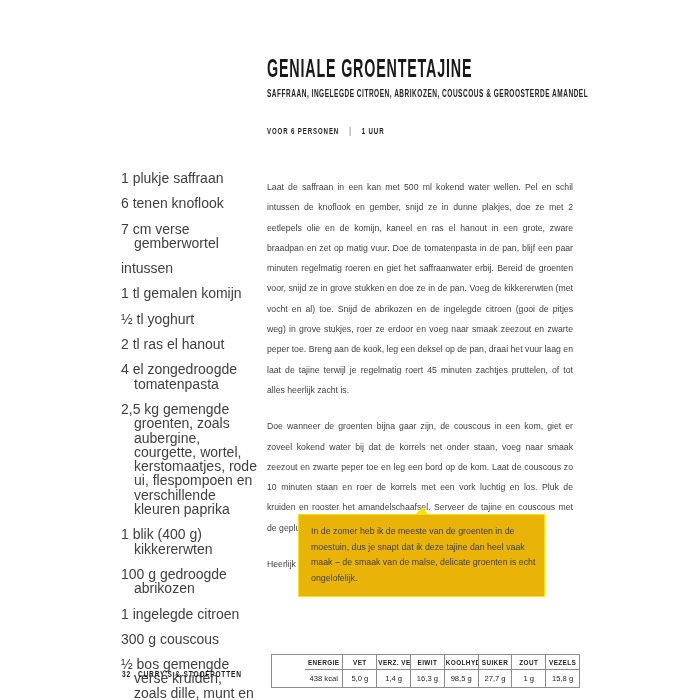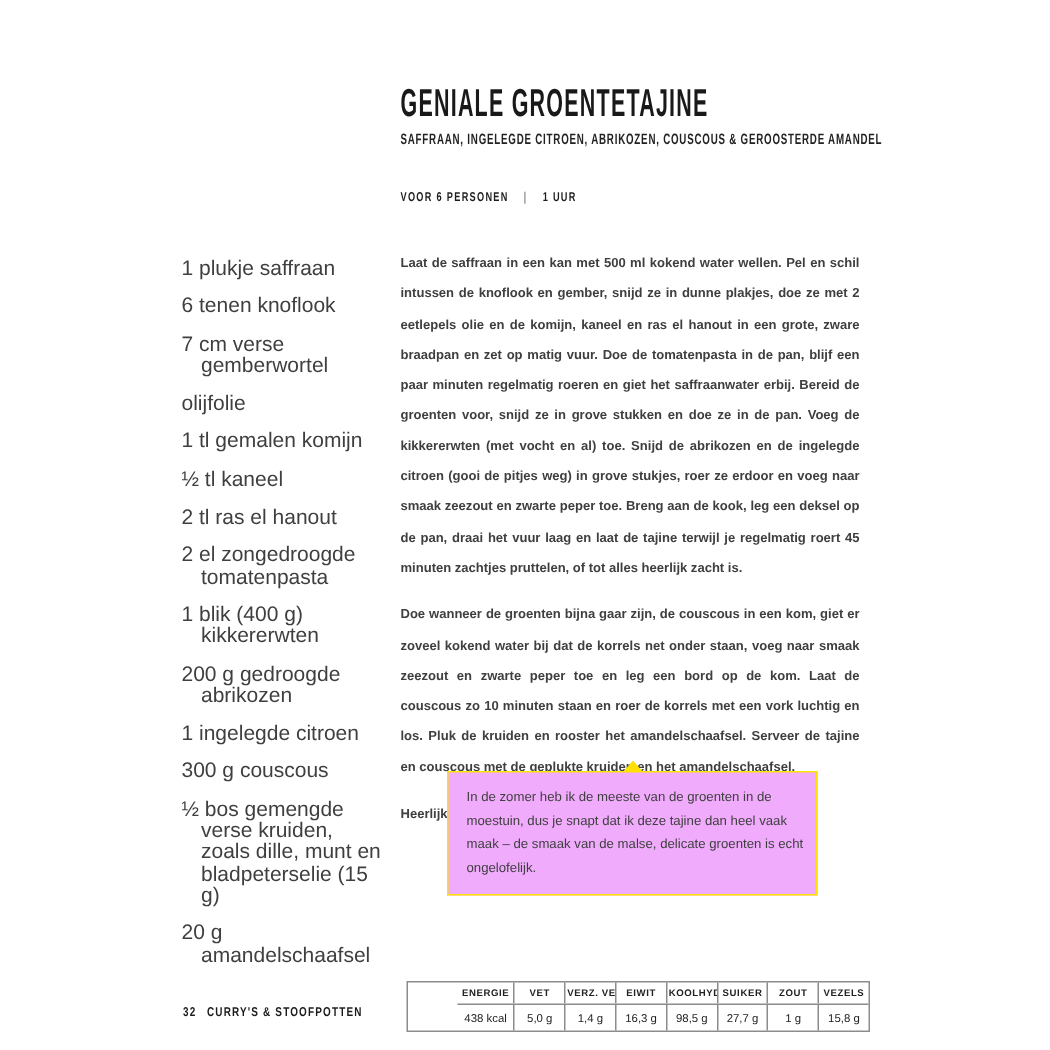--- a/index.html
+++ b/index.html
@@ -46,37 +46,37 @@
     margin: 0 0 11px 0;
     padding-left: 13px; text-indent: -13px; 
   }
 
   
   .method {
     position: absolute; left: 267px; top: 161px; width: 306px;
     color: #3f3f3f; font-size: 8.7px; line-height: 20.3px;
     text-align: justify;
   }
-  .method p { margin: 4px 0 11px 0; font-weight: bold; }
+  .method p { margin: 16px 0 11px 0; }
   .method p:last-child { text-align: left; }
 
   
   .tip-arrow {
     position: absolute; left: 415px; top: 507px;
     width: 0; height: 0;
     border-left: 7px solid transparent;
     border-right: 7px solid transparent;
     border-bottom: 8px solid #FFE100;
   }
   .tip-box {
     position: absolute; left: 298px; top: 514px;
     width: 247px; box-sizing: border-box;
     border: 1.5px solid #FFE100;
     padding: 9px 0 10px 12px;
-    background: #f0abfc;
+    background: #eab308;
   }
   .tip-box p {
     margin: 0; color: #3f3f3f;
     font-size: 8.8px; line-height: 15.6px;
   }
 
   
   .nutrition {
     position: absolute; left: 271px; top: 654px; width: 309px;
     border: 1px solid #8c8c8c;
@@ -120,27 +120,28 @@
     <div class="recipe-subtitle">SAFFRAAN, INGELEGDE CITROEN, ABRIKOZEN, COUSCOUS &amp; GEROOSTERDE AMANDEL</div>
     <div class="meta">
       <span>VOOR 6 PERSONEN</span><span class="sep">|</span><span>1 UUR</span>
     </div>
   </div>
 
   <div class="ingredients">
     <div class="ingredient">1 plukje saffraan</div>
     <div class="ingredient">6 tenen knoflook</div>
     <div class="ingredient">7 cm verse gemberwortel</div>
-    <div class="ingredient">olijfolie</div>
+    <div class="ingredient">intussen</div>
     <div class="ingredient">1 tl gemalen komijn</div>
-    <div class="ingredient">½ tl kaneel</div>
+    <div class="ingredient">½ tl yoghurt</div>
     <div class="ingredient">2 tl ras el hanout</div>
-    <div class="ingredient">2 el zongedroogde tomatenpasta</div>
+    <div class="ingredient">4 el zongedroogde tomatenpasta</div>
+    <div class="ingredient">2,5 kg gemengde groenten, zoals aubergine, courgette, wortel, kerstomaatjes, rode ui, flespompoen en verschillende kleuren paprika</div>
     <div class="ingredient">1 blik (400 g) kikkererwten</div>
-    <div class="ingredient">200 g gedroogde abrikozen</div>
+    <div class="ingredient">100 g gedroogde abrikozen</div>
     <div class="ingredient">1 ingelegde citroen</div>
     <div class="ingredient">300 g couscous</div>
     <div class="ingredient">½ bos gemengde verse kruiden, zoals dille, munt en bladpeterselie (15 g)</div>
     <div class="ingredient">20 g amandelschaafsel</div>
   </div>
 
   <div class="method">
     <p>Laat de saffraan in een kan met 500 ml kokend water wellen. Pel en schil intussen de knoflook en gember, snijd ze in dunne plakjes, doe ze met 2 eetlepels olie en de komijn, kaneel en ras el hanout in een grote, zware braadpan en zet op matig vuur. Doe de tomatenpasta in de pan, blijf een paar minuten regelmatig roeren en giet het saffraanwater erbij. Bereid de groenten voor, snijd ze in grove stukken en doe ze in de pan. Voeg de kikkererwten (met vocht en al) toe. Snijd de abrikozen en de ingelegde citroen (gooi de pitjes weg) in grove stukjes, roer ze erdoor en voeg naar smaak zeezout en zwarte peper toe. Breng aan de kook, leg een deksel op de pan, draai het vuur laag en laat de tajine terwijl je regelmatig roert 45 minuten zachtjes pruttelen, of tot alles heerlijk zacht is.</p>
     <p>Doe wanneer de groenten bijna gaar zijn, de couscous in een kom, giet er zoveel kokend water bij dat de korrels net onder staan, voeg naar smaak zeezout en zwarte peper toe en leg een bord op de kom. Laat de couscous zo 10 minuten staan en roer de korrels met een vork luchtig en los. Pluk de kruiden en rooster het amandelschaafsel. Serveer de tajine en couscous met de geplukte kruiden en het amandelschaafsel.</p>
     <p>Heerlijk met een lepel yoghurt met harissa.</p>

